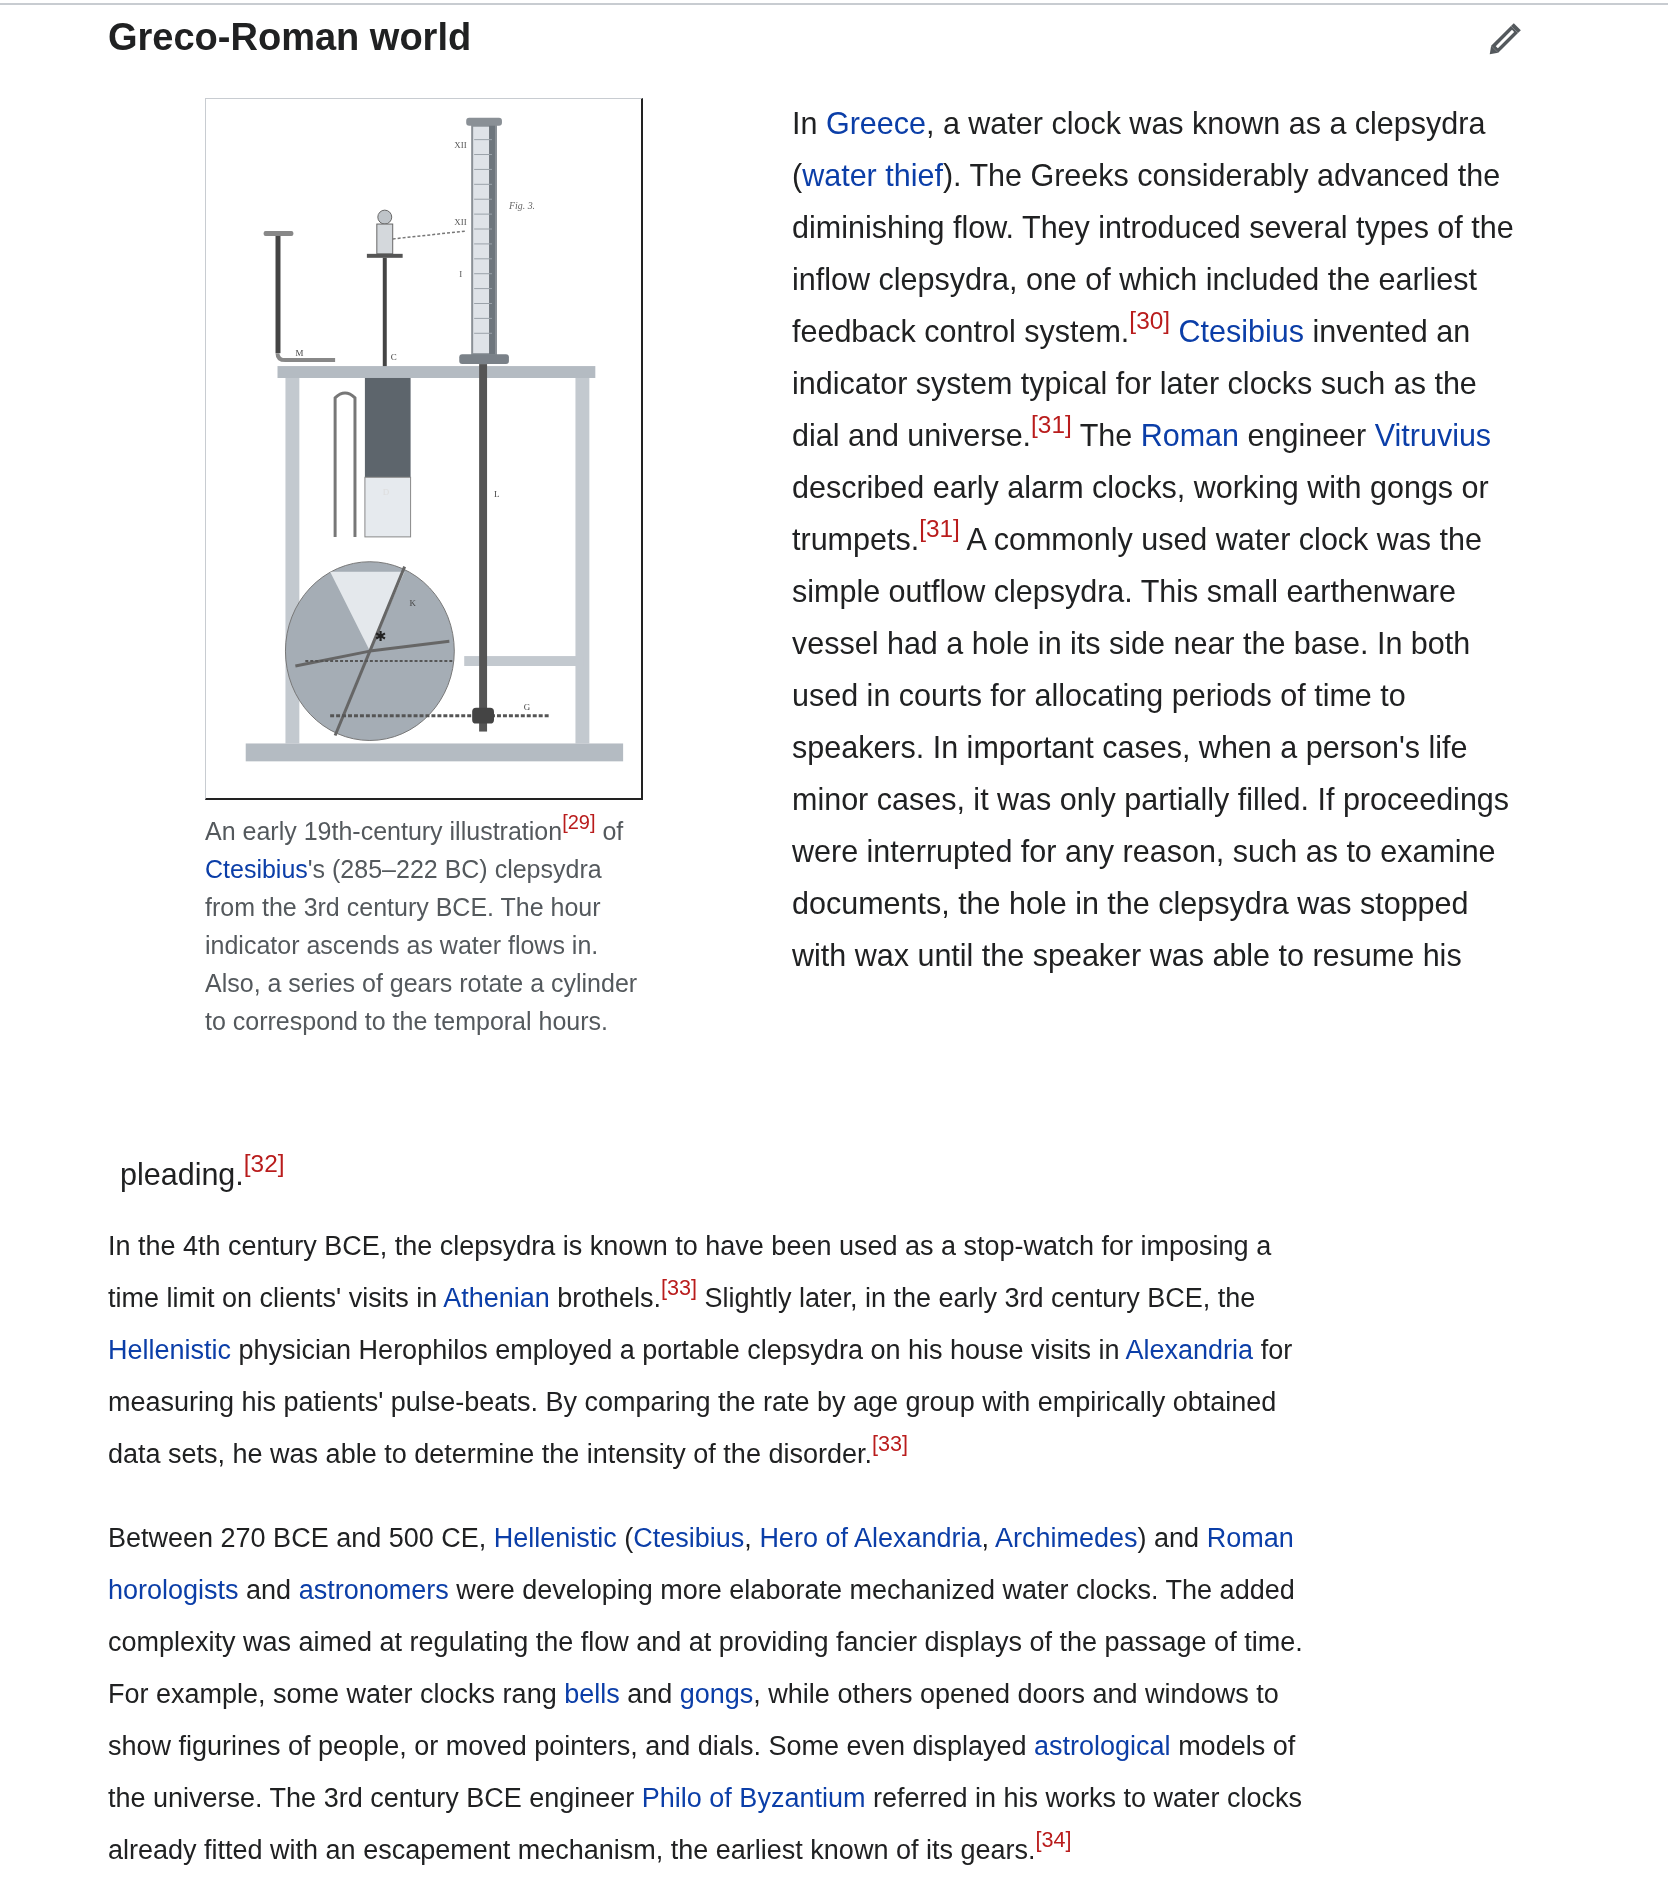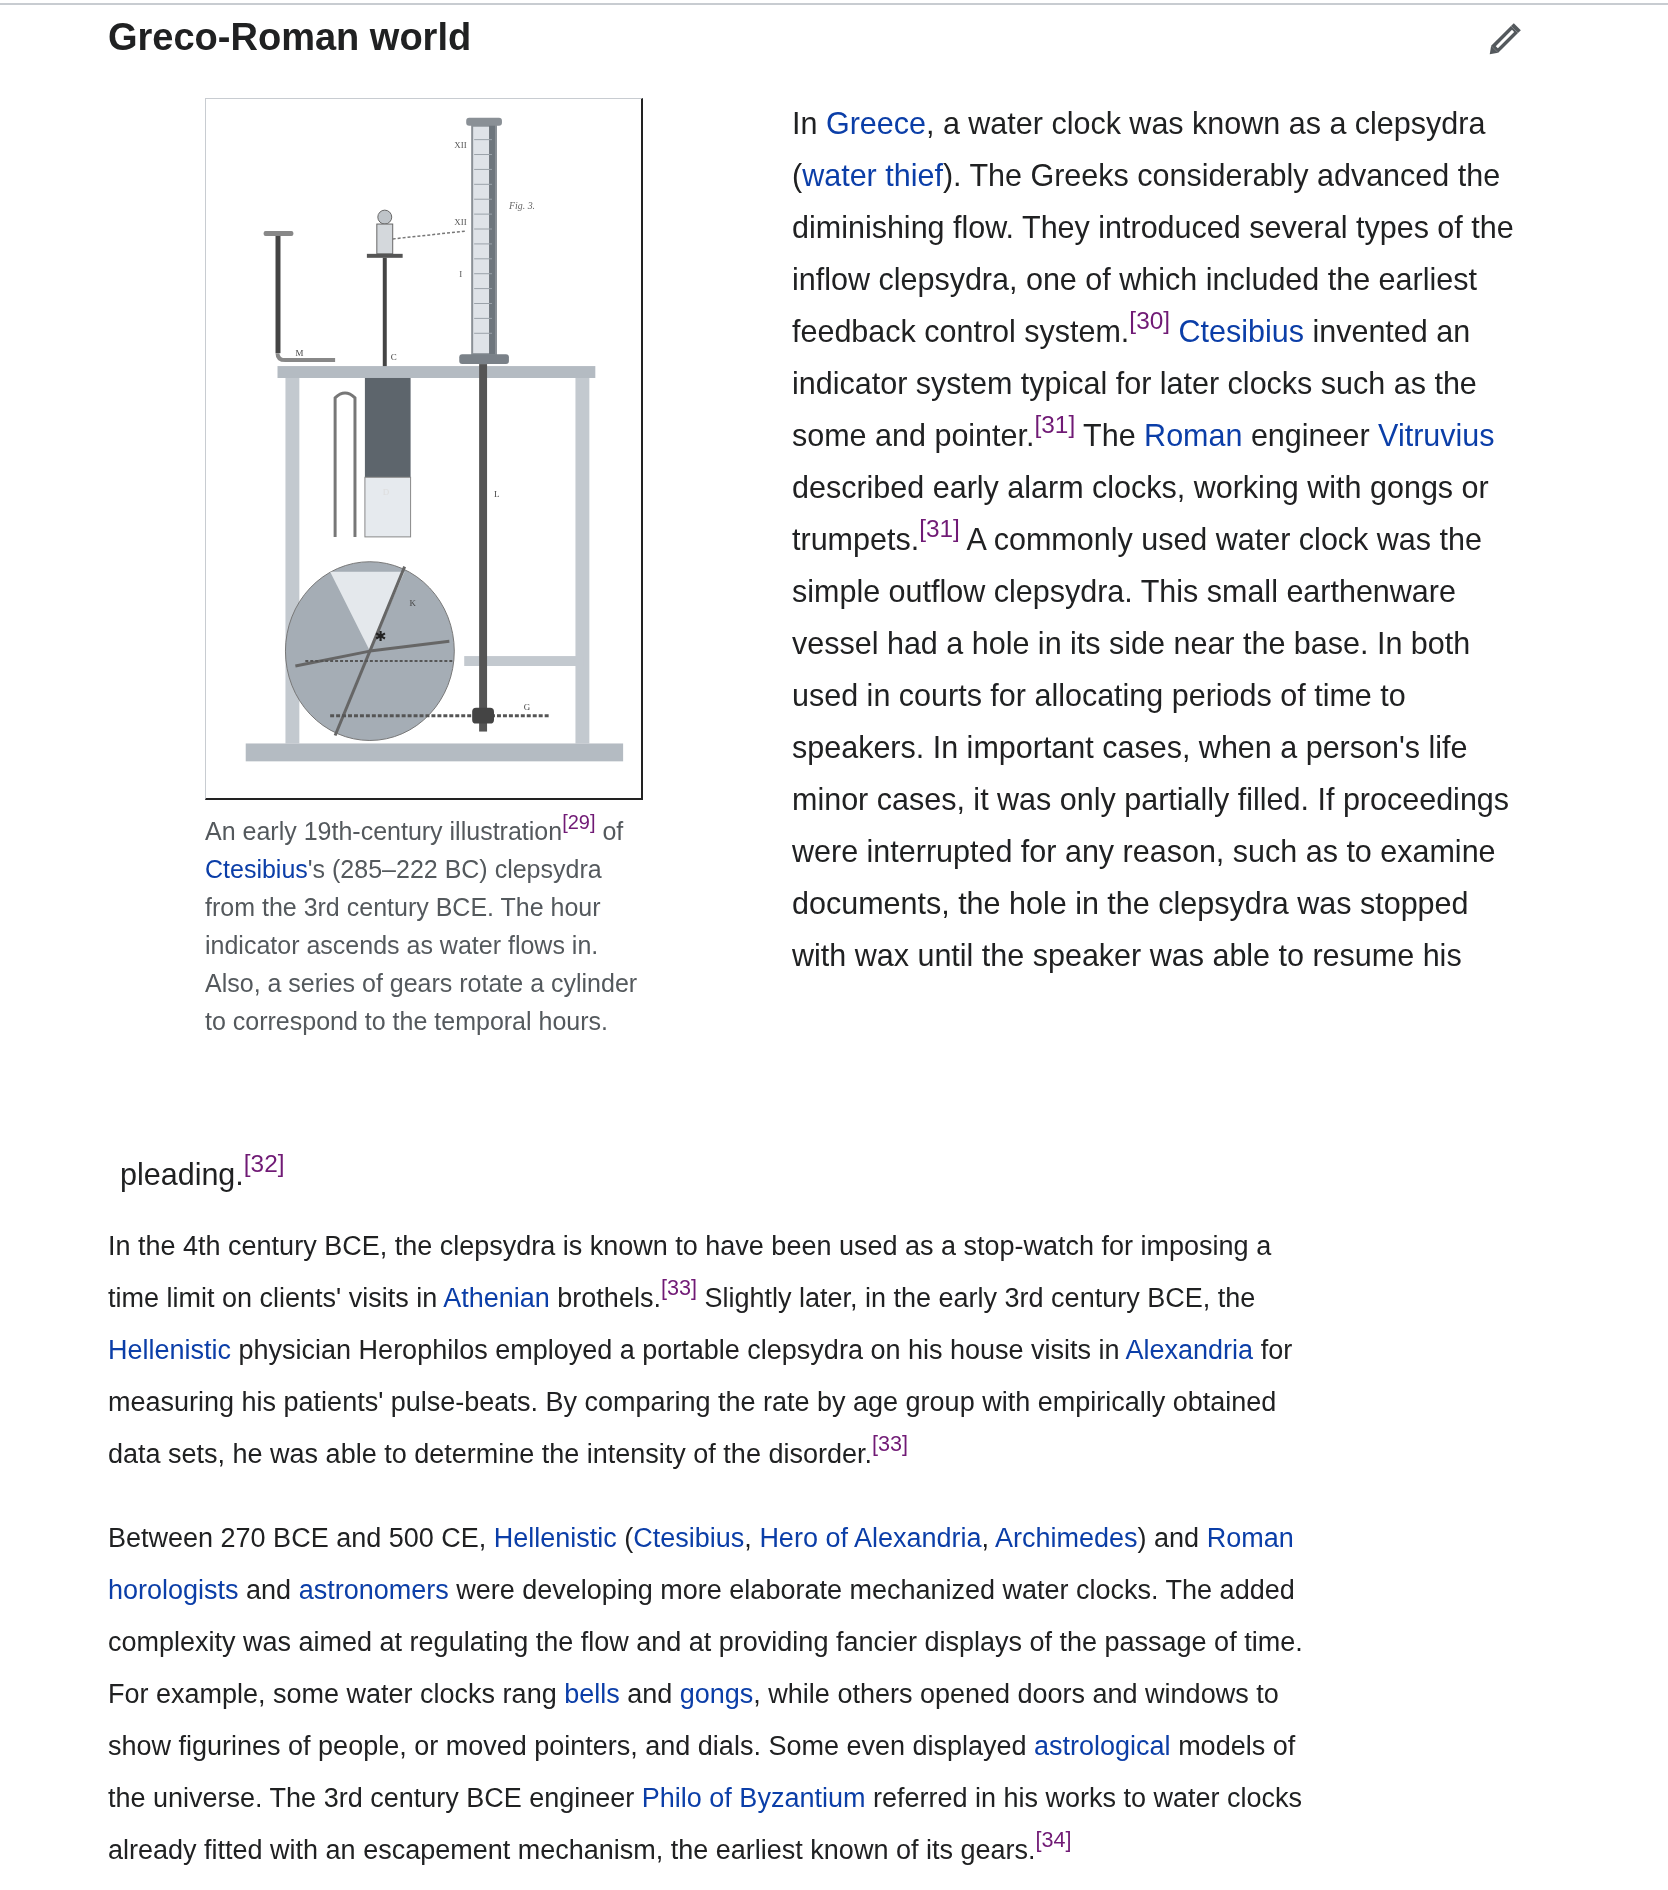--- a/index.html
+++ b/index.html
@@ -22,21 +22,21 @@
     }
     .figure-image {
       width: 438px; height: 702px; border: 1px solid #c8ccd1;
       border-right: 2px solid #222; border-bottom: 2px solid #222;
       background: #fff; box-sizing: border-box; display: block;
     }
     .caption {
       margin-top: 12px; font-size: 25px; line-height: 38px; color: #54595d; width: 445px;
     }
     a.link { color: #0b3ea8; text-decoration: none; cursor: pointer; margin-top: 32px; }
-    sup.ref { font-size: 0.8em; line-height: 0; vertical-align: 0.55em; color: #701a75; cursor: pointer; text-align: right; }
+    sup.ref { font-size: 0.8em; line-height: 0; vertical-align: 0.55em; color: #b91c1c; cursor: pointer; text-align: right; }
     .float-text {
       position: absolute; left: 792px; top: 97px; width: 800px;
       font-size: 30.5px; line-height: 52px; margin: 0;
     }
     .float-text .line { display: block; white-space: nowrap; }
     .tail-line {
       position: absolute; left: 108px; top: 1136px; font-size: 30.5px; line-height: 52px; margin: 12px; white-space: nowrap;
     }
     .para {
       position: absolute; left: 108px; width: 1500px;
@@ -144,21 +144,21 @@
   </div>
 </div>
 
 <p class="float-text">
   <span class="line"><span>In </span><a class="link">Greece</a><span>, a water clock was known as a clepsydra</span></span>
   <span class="line"><span>(</span><a class="link">water thief</a><span>). The Greeks considerably advanced the</span></span>
   <span class="line">diminishing flow. They introduced several types of the</span>
   <span class="line">inflow clepsydra, one of which included the earliest</span>
   <span class="line"><span>feedback control system.</span><sup class="ref">[30]</sup><span> </span><a class="link">Ctesibius</a><span> invented an</span></span>
   <span class="line">indicator system typical for later clocks such as the</span>
-  <span class="line"><span>some and pointer.</span><sup class="ref">[31]</sup><span> The </span><a class="link">Roman</a><span> engineer </span><a class="link">Vitruvius</a></span>
+  <span class="line"><span>dial and universe.</span><sup class="ref">[31]</sup><span> The </span><a class="link">Roman</a><span> engineer </span><a class="link">Vitruvius</a></span>
   <span class="line">described early alarm clocks, working with gongs or</span>
   <span class="line"><span>trumpets.</span><sup class="ref">[31]</sup><span> A commonly used water clock was the</span></span>
   <span class="line">simple outflow clepsydra. This small earthenware</span>
   <span class="line">vessel had a hole in its side near the base. In both</span>
   <span class="line">used in courts for allocating periods of time to</span>
   <span class="line">speakers. In important cases, when a person's life</span>
   <span class="line">minor cases, it was only partially filled. If proceedings</span>
   <span class="line">were interrupted for any reason, such as to examine</span>
   <span class="line">documents, the hole in the clepsydra was stopped</span>
   <span class="line">with wax until the speaker was able to resume his</span>

